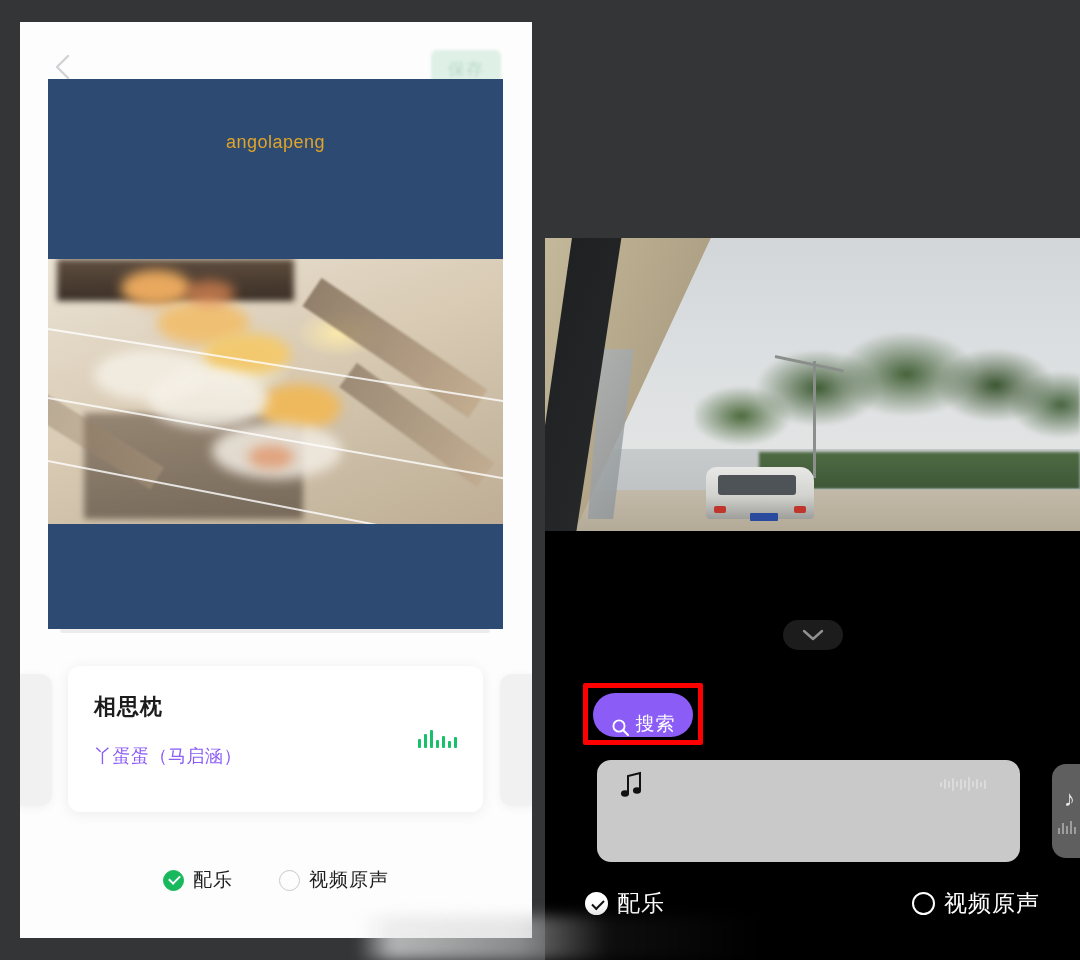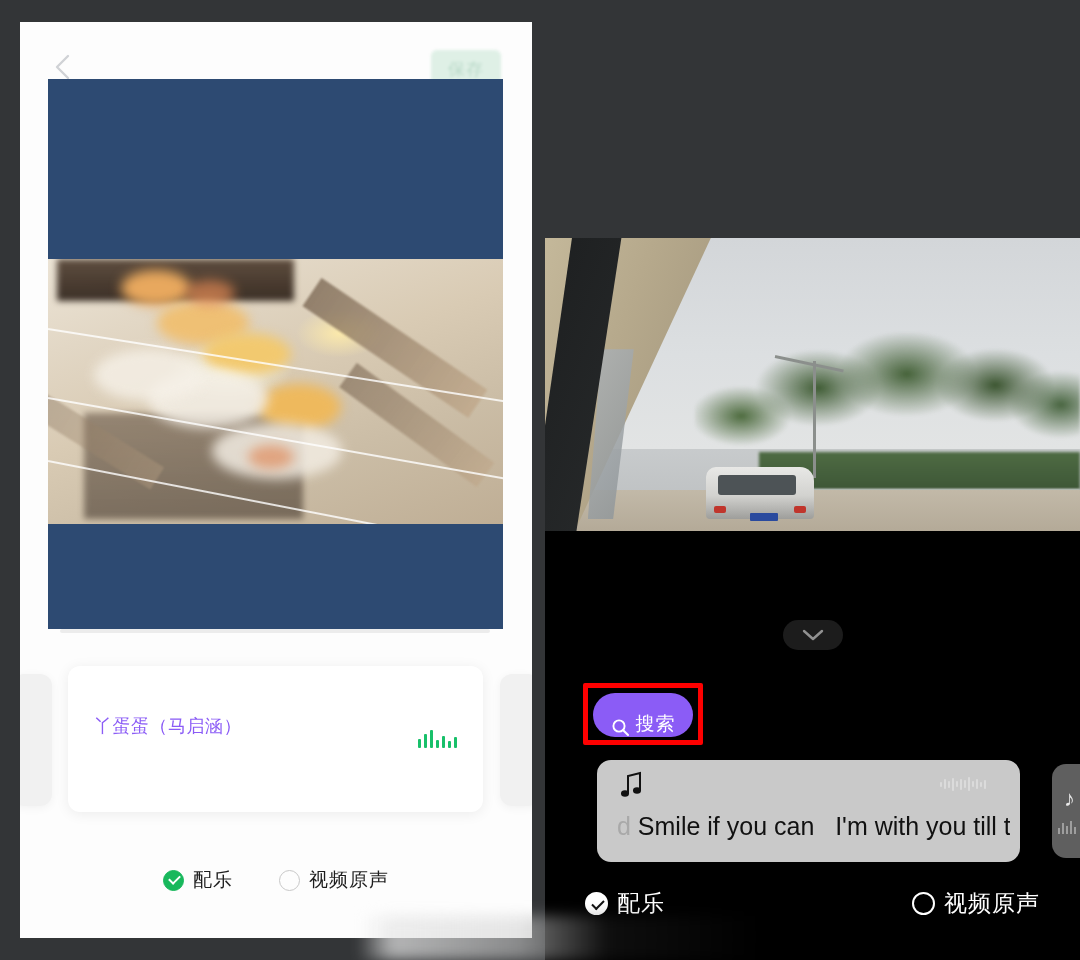--- a/index.html
+++ b/index.html
@@ -376,31 +376,33 @@
         <div class="food-blob" style="left:22%; top:42%; width:120px; height:58px; background:#f4efe6; opacity:.85;"></div>
         <div class="food-blob" style="left:10%; top:34%; width:110px; height:52px; background:#f6f1e8; opacity:.8;"></div>
         <div class="food-blob" style="left:36%; top:62%; width:130px; height:56px; background:#f2ece2; opacity:.85;"></div>
         <div class="food-blob" style="left:30%; top:8%; width:50px; height:26px; background:#e38a55; opacity:.7;"></div>
         <div class="food-blob" style="left:44%; top:70%; width:46px; height:24px; background:#e0804b; opacity:.6;"></div>
         <div class="grill-wire" style="left:0; top:26%; width:520px; transform:rotate(9deg);"></div>
         <div class="grill-wire" style="left:0; top:52%; width:520px; transform:rotate(10deg);"></div>
         <div class="grill-wire" style="left:0; top:76%; width:520px; transform:rotate(11deg);"></div>
       </div>
 
+      <div class="preview-sub">angolapeng</div>
     </div>
 
     <div class="scroll-hint">
         <i></i>
       </div>
 
     <div class="carousel">
       <div class="card-peek left"></div>
       <div class="card-peek right"></div>
 
       <div class="music-card">
+        <div class="music-title">相思枕</div>
         <div class="music-artist">丫蛋蛋（马启涵）</div>
         <div class="wave">
           <span style="height:9px"></span>
             <span style="height:14px"></span>
             <span style="height:18px"></span>
           <span style="height:8px"></span>
             <span style="height:12px"></span>
             <span style="height:7px"></span>
           <span style="height:11px"></span>
         </div>
@@ -476,25 +478,20 @@
             <span style="height:13px"></span>
               <span style="height:6px"></span>
               <span style="height:11px"></span>
             <span style="height:8px"></span>
               <span style="height:14px"></span>
               <span style="height:6px"></span>
             <span style="height:10px"></span>
               <span style="height:5px"></span>
               <span style="height:9px"></span>
           </div>
-          <div class="rp-lyric">
-            <span class="ghost">d</span>
-            <span>Smile if you can</span>
-            &nbsp;&nbsp;<span>I'm with you till t</span>
-          </div>
         </div>
         <div class="rp-card-peek">
           <div class="rp-peek-note">♪</div>
           <div class="rp-peek-wave">
             <span style="height:6px"></span>
               <span style="height:11px"></span>
               <span style="height:8px"></span>
             <span style="height:13px"></span>
               <span style="height:7px"></span>
           </div>

